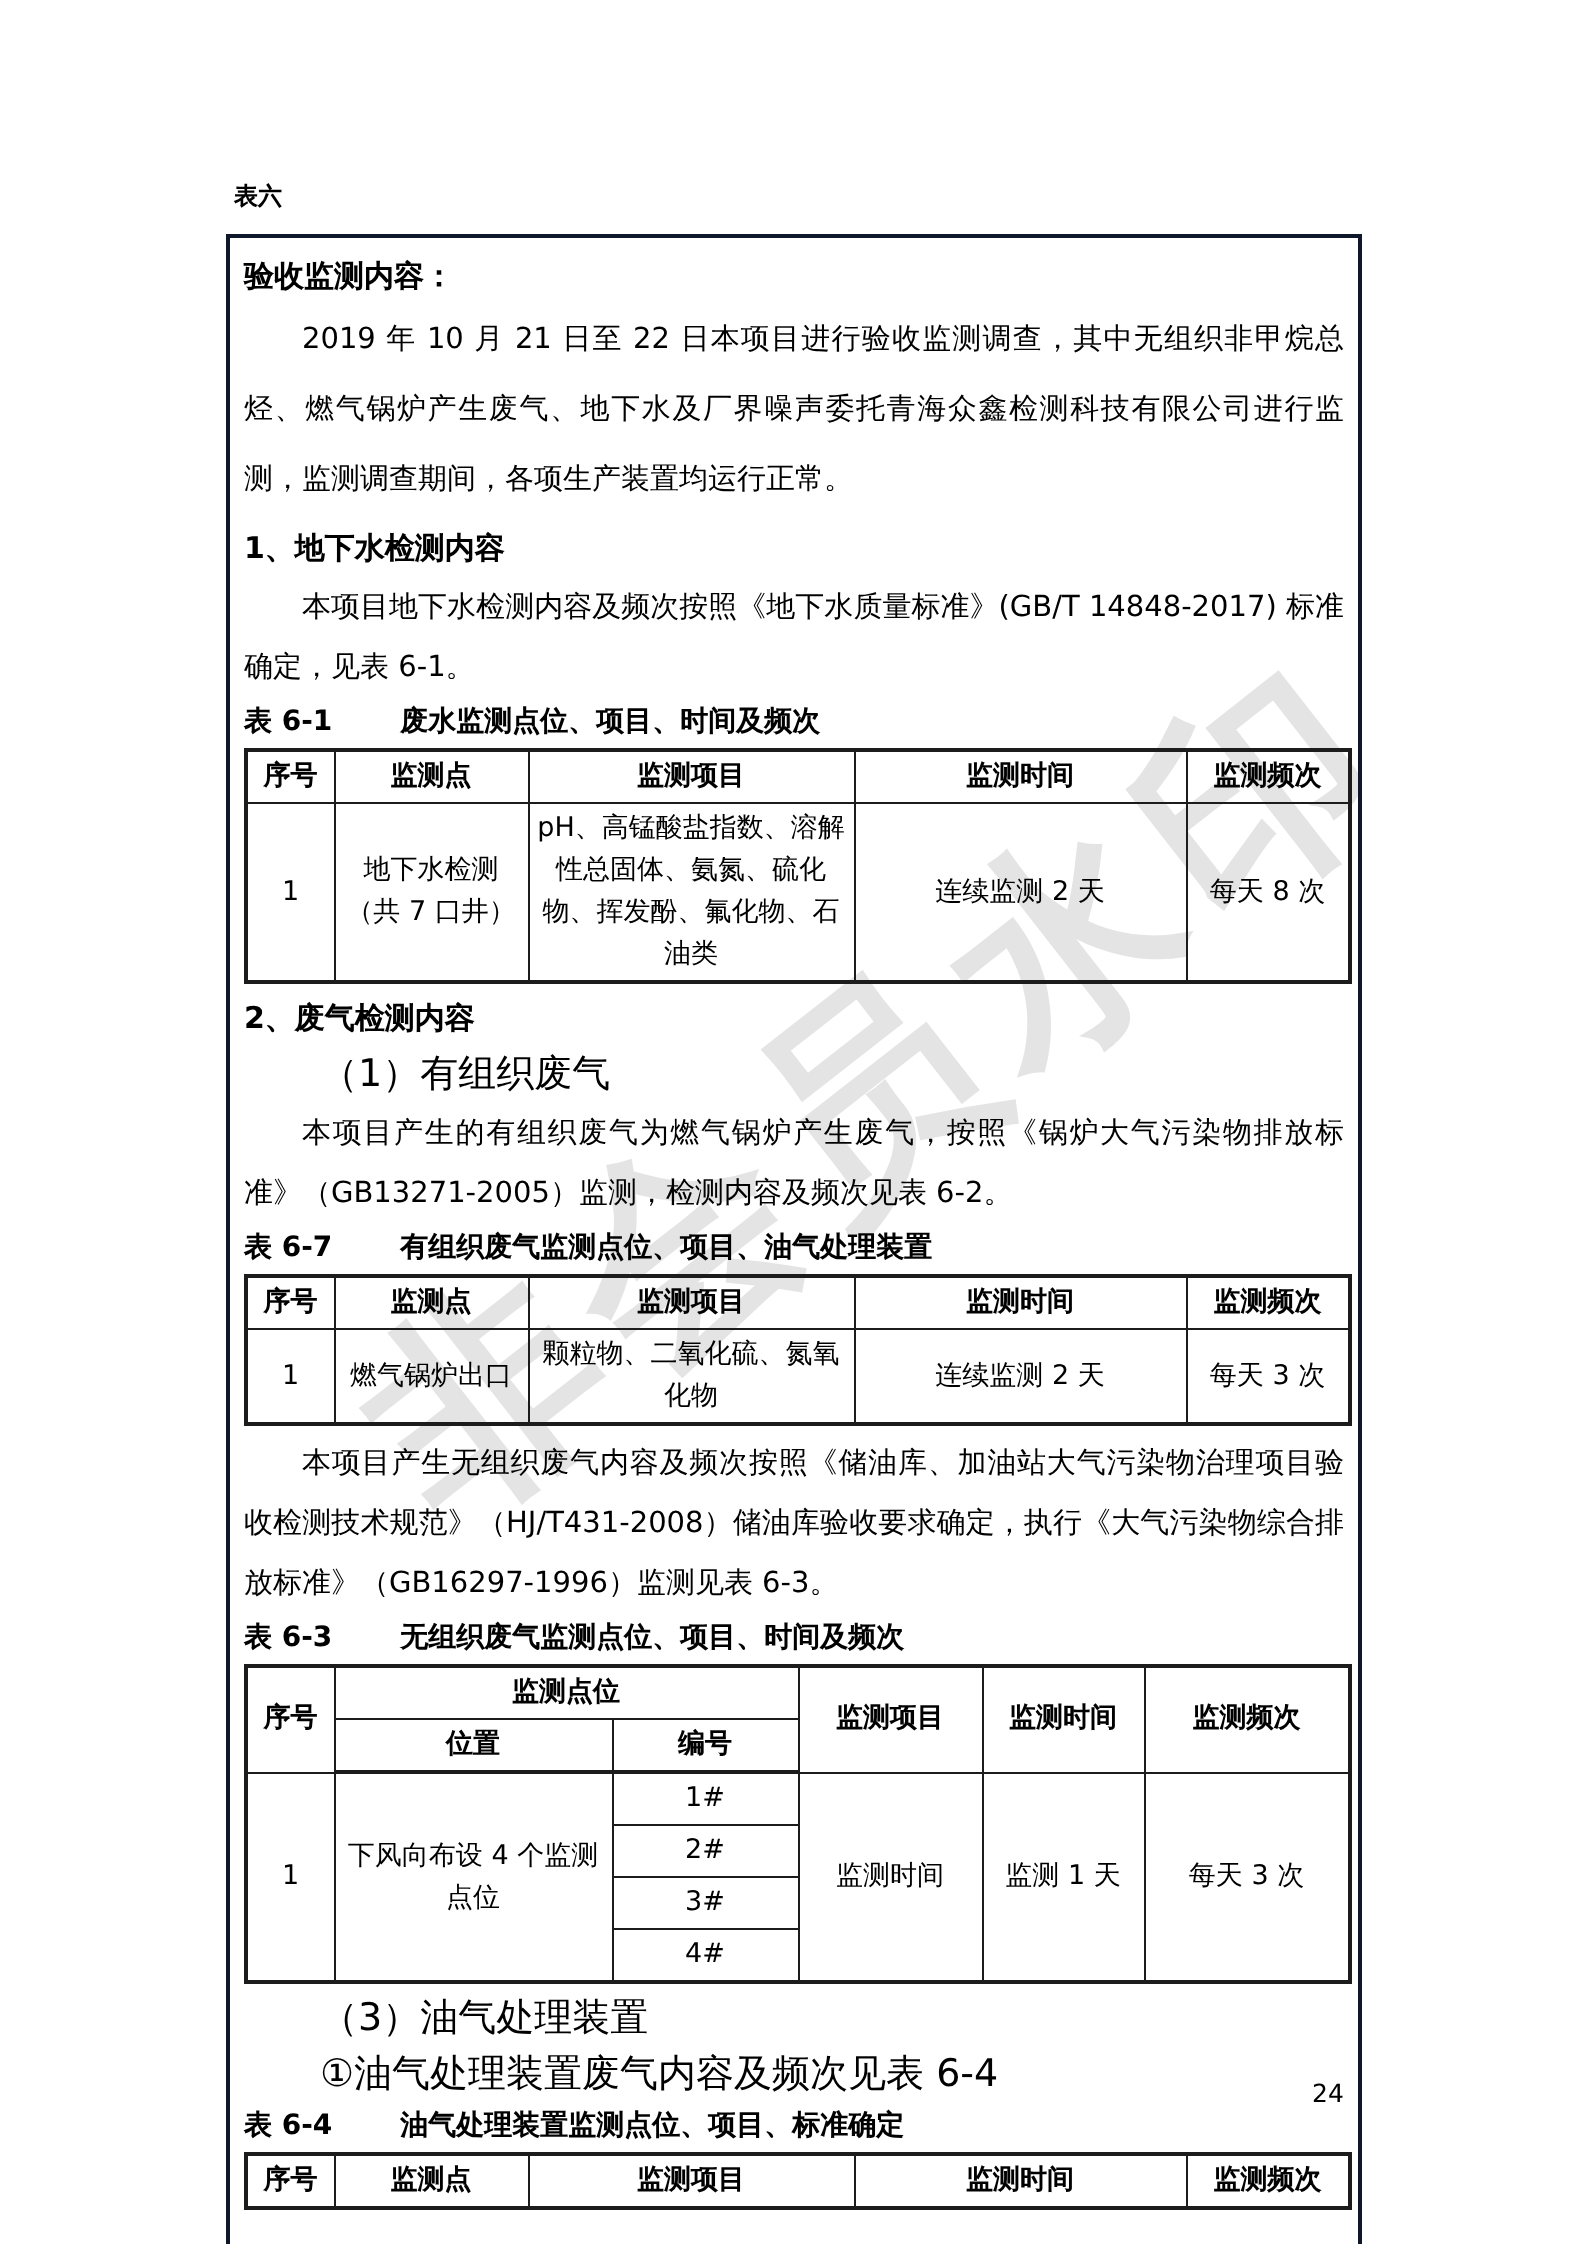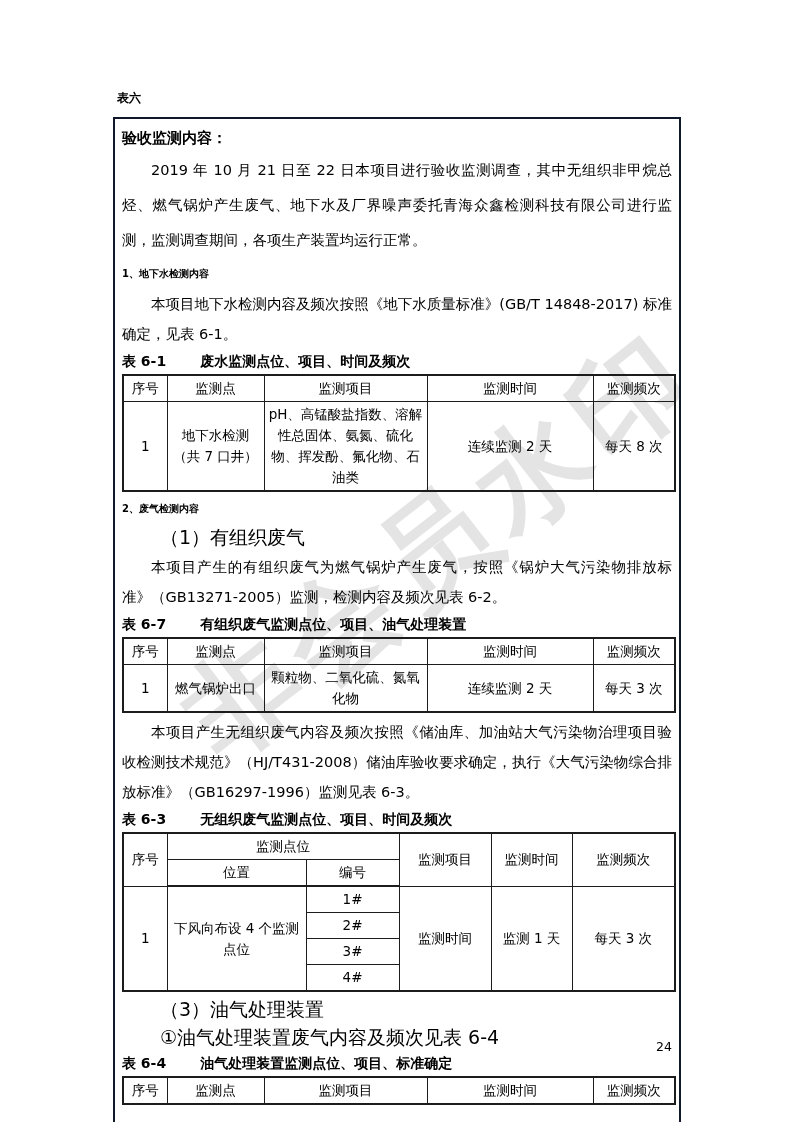--- a/index.html
+++ b/index.html
@@ -35,21 +35,21 @@
     width:568px;height:1053px;
     border:2px solid #0f172a;
     box-sizing:border-box;
     padding:6px 7px 0 7px;
     z-index:1;
   }
   .doc-title{font-size:15px;font-weight:bold;line-height:22px;margin:2px 0 4px 0;}
   .para{font-size:14.5px;line-height:35px;text-align:justify;margin:0;}
   .indent{text-indent:2em;}
   .para.tight{line-height:30px;}
-  .sec-heading{font-size:10px;font-weight:bold;line-height:26px;margin:3px 0 2px 0;}
+  .sec-heading{font-size:15px;font-weight:bold;line-height:26px;margin:3px 0 2px 0;}
   .sub-heading{font-size:19px;line-height:26px;margin:2px 0 2px 0;padding-left:2em;}
   .tbl-caption{
     font-size:14px;font-weight:bold;
     line-height:22px;margin:1px 0 2px 0;
   }
   .tbl-caption .cap-no{margin-right:34px;}
   table.mon{
     border-collapse:collapse;
     table-layout:fixed;
     width:552px;
@@ -58,21 +58,21 @@
     font-size:13.5px;
   }
   table.mon td{
     border:1px solid #1c1c1c;
     text-align:center;
     vertical-align:middle;
     padding:2px 3px;
     line-height:21px;
     overflow:hidden;
   }
-  table.mon td.hdr{font-weight:normal;}
+  table.mon td.hdr{font-weight:bold;}
   table.mon tr.hdr-sep td{border-bottom-width:2px;}
   .page-number{
     position:absolute;left:656px;top:1039px;
     font-size:12.5px;z-index:1;
   }
 </style>
 </head>
 <body>
 
 <div class="page">

